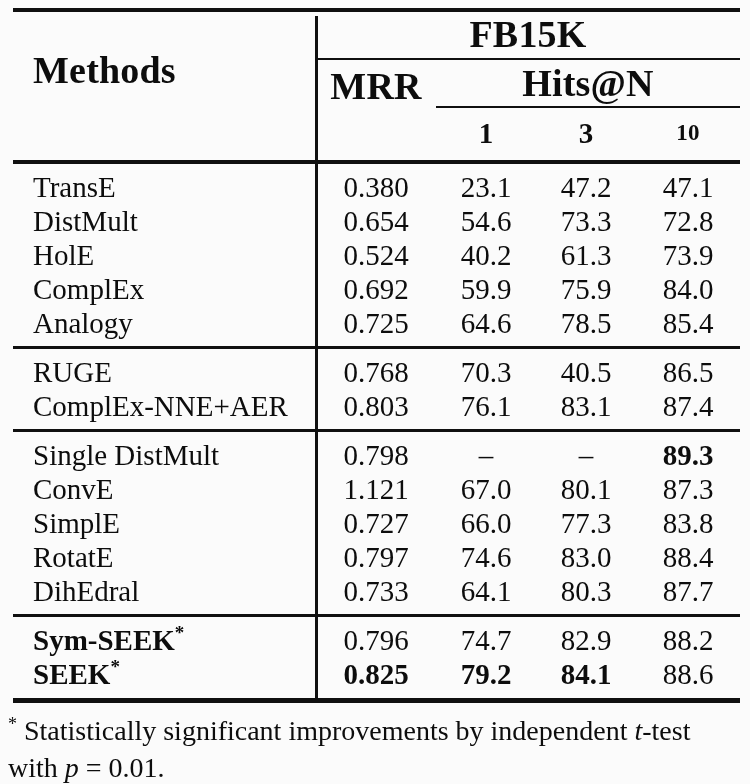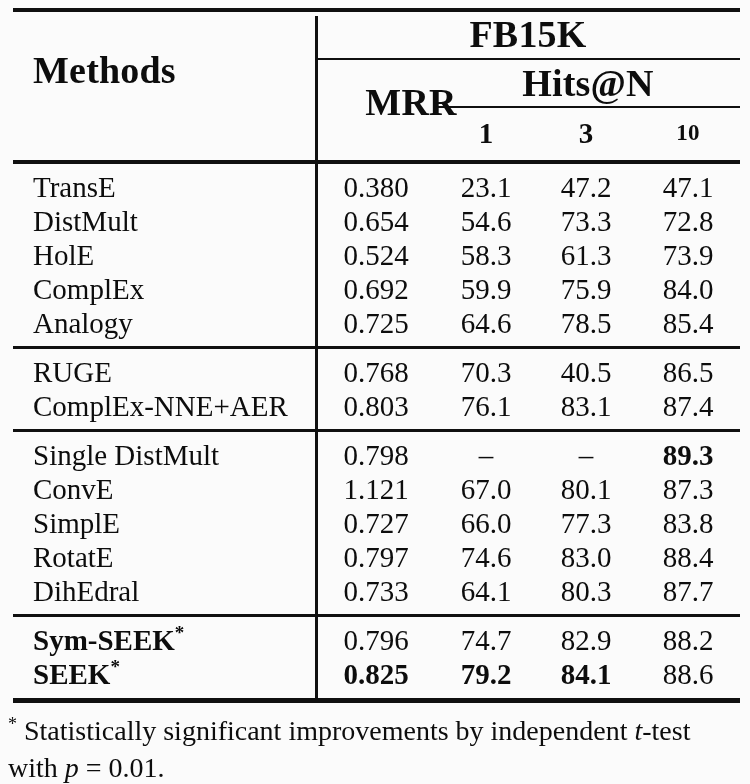--- a/index.html
+++ b/index.html
@@ -50,21 +50,21 @@
     font-weight: 700;
     font-size: 38px;
     letter-spacing: 0.2px;
   }
   .methods-label {
     top: 52px; left: 33px; height: 36px;
     justify-content: flex-start;
     text-align: center;
   }
   .fb15k-label  { top: 14px;  left: 316px; width: 424px; height: 40px; }
-  .mrr-label    { top: 80px;  left: 316px; width: 120px; height: 44px; padding-left: 35px; }
+  .mrr-label    { top: 64px;  left: 316px; width: 120px; height: 44px; }
   .hitsn-label  { top: 62px;  left: 436px; width: 304px; height: 42px; }
   .hits-1       { top: 110px; left: 436px; width: 100px; height: 46px; font-size: 29px; }
   .hits-3       { top: 110px; left: 536px; width: 100px; height: 46px; font-size: 29px; }
   .hits-10      { top: 110px; left: 636px; width: 104px; height: 46px; font-size: 23px; }
   
   .tbody {
     position: absolute;
     top: 164px;
     left: 0;
     width: 750px;
@@ -144,21 +144,21 @@
         <div class="trow">
           <div class="mcell">DistMult</div>
           <div class="vcell">0.654</div>
           <div class="vcell">54.6</div>
           <div class="vcell">73.3</div>
           <div class="vcell">72.8</div>
         </div>
         <div class="trow">
           <div class="mcell">HolE</div>
           <div class="vcell">0.524</div>
-          <div class="vcell">58.3</div>
+          <div class="vcell">40.2</div>
           <div class="vcell">61.3</div>
           <div class="vcell">73.9</div>
         </div>
         <div class="trow">
           <div class="mcell">ComplEx</div>
           <div class="vcell">0.692</div>
           <div class="vcell">59.9</div>
           <div class="vcell">75.9</div>
           <div class="vcell">84.0</div>
         </div>

